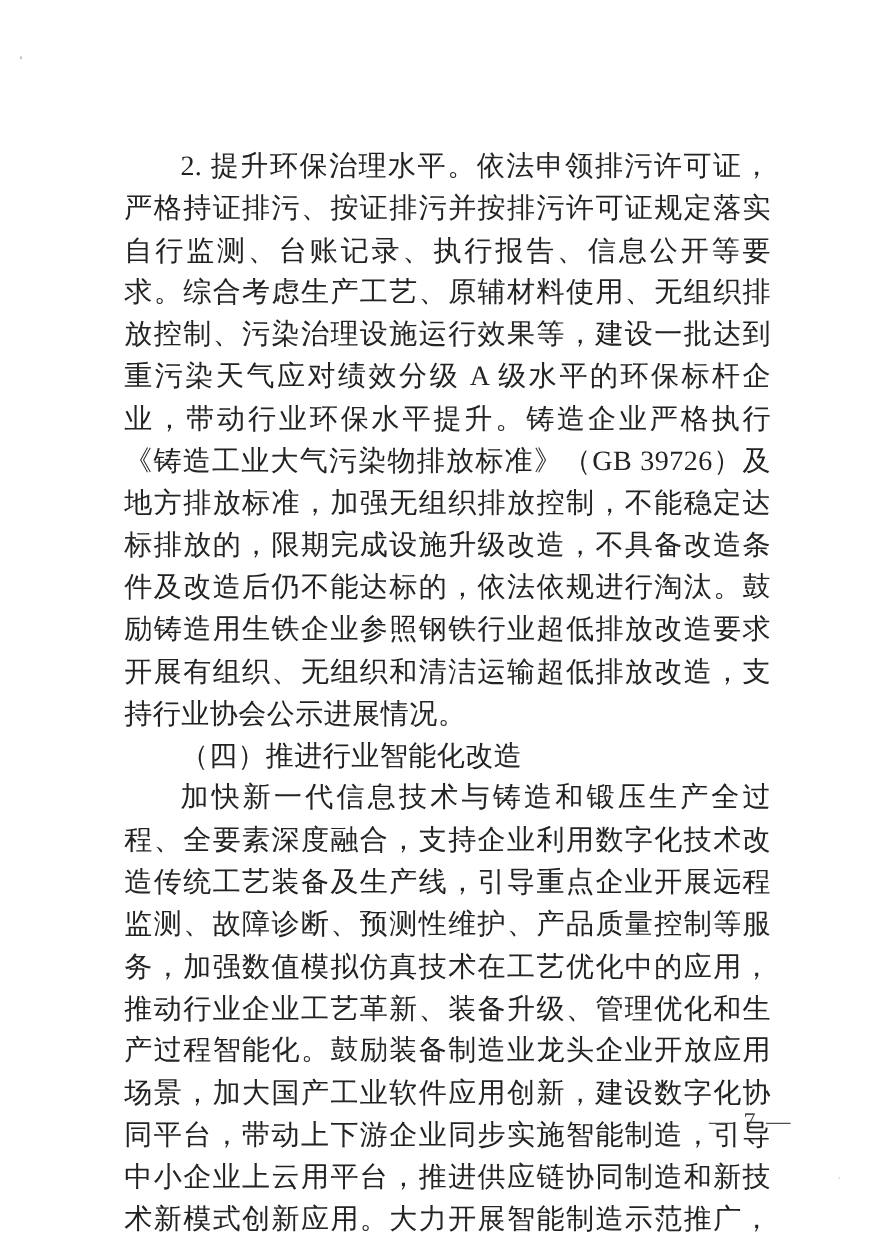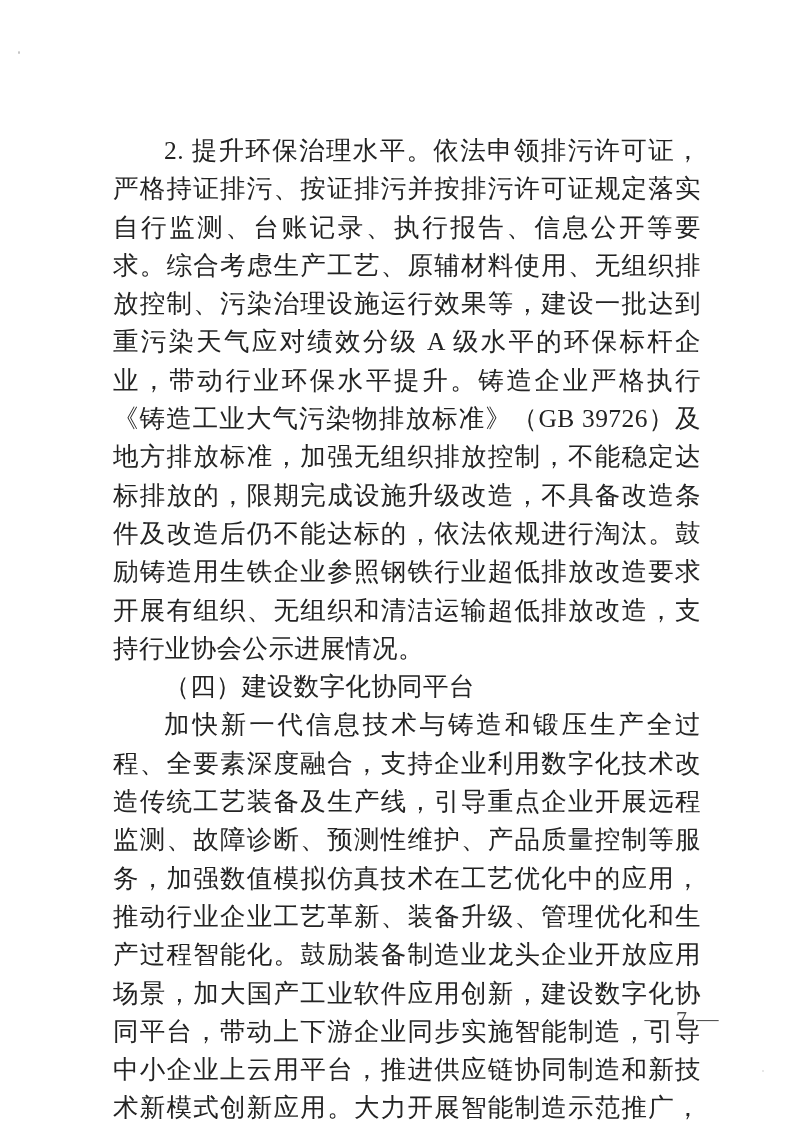--- a/index.html
+++ b/index.html
@@ -84,21 +84,21 @@
 
 <div class="page">
 
   <span class="scan-speck s1"></span>
   <span class="scan-speck s2"></span>
 
   <div class="text-body">
 
     <p class="para">2. 提升环保治理水平。依法申领排污许可证，严格持证排污、按证排污并按排污许可证规定落实自行监测、台账记录、执行报告、信息公开等要求。综合考虑生产工艺、原辅材料使用、无组织排放控制、污染治理设施运行效果等，建设一批达到重污染天气应对绩效分级 A 级水平的环保标杆企业，带动行业环保水平提升。铸造企业严格执行《铸造工业大气污染物排放标准》（GB 39726）及地方排放标准，加强无组织排放控制，不能稳定达标排放的，限期完成设施升级改造，不具备改造条件及改造后仍不能达标的，依法依规进行淘汰。鼓励铸造用生铁企业参照钢铁行业超低排放改造要求开展有组织、无组织和清洁运输超低排放改造，支持行业协会公示进展情况。</p>
 
-    <p class="heading-line">（四）建设数字化协同平台</p>
+    <p class="heading-line">（四）推进行业智能化改造</p>
 
     <p class="para">加快新一代信息技术与铸造和锻压生产全过程、全要素深度融合，支持企业利用数字化技术改造传统工艺装备及生产线，引导重点企业开展远程监测、故障诊断、预测性维护、产品质量控制等服务，加强数值模拟仿真技术在工艺优化中的应用，推动行业企业工艺革新、装备升级、管理优化和生产过程智能化。鼓励装备制造业龙头企业开放应用场景，加大国产工业软件应用创新，建设数字化协同平台，带动上下游企业同步实施智能制造，引导中小企业上云用平台，推进供应链协同制造和新技术新模式创新应用。大力开展智能制造示范推广，梳理遴选一批铸造和锻压领域智能制造典型场景，建设一批智能制造示范工厂，培育一</p>
 
   </div>
 
   <div class="page-footer">
     <span class="folio-inner">— 7 —</span>
   </div>
 
 </div>

